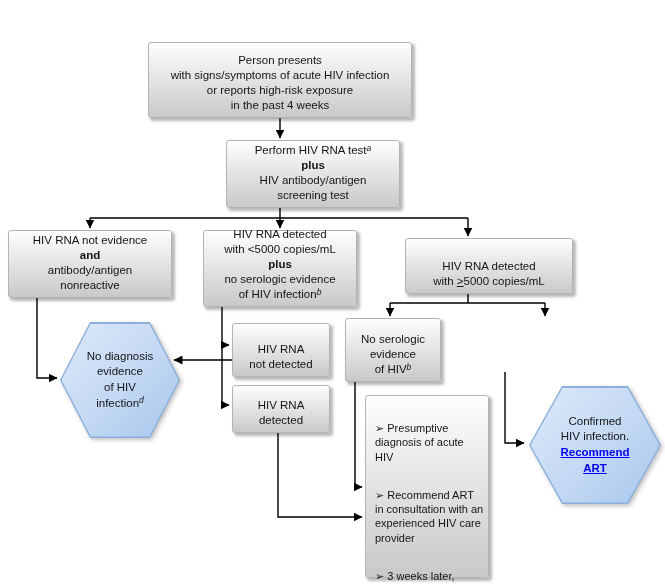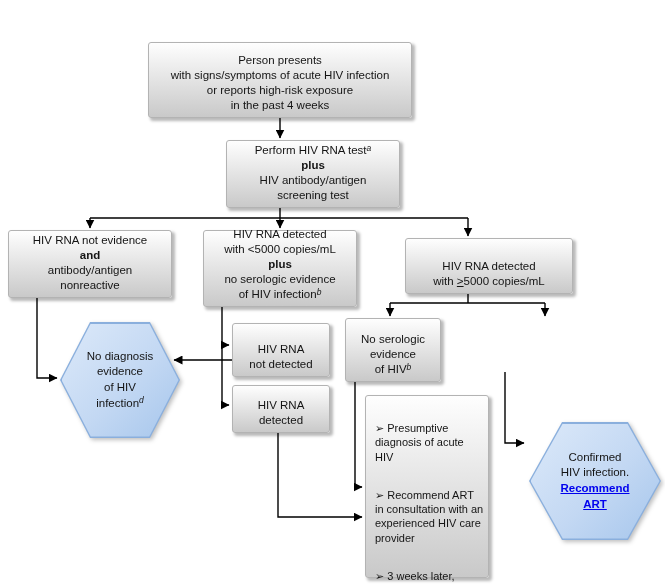--- a/index.html
+++ b/index.html
@@ -143,21 +143,21 @@
     <div class="bullet-item">
       <span>➢</span>
       <span>Recommend ART in consultation with an experienced HIV care provider</span>
     </div>
     <div class="bullet-item">
       <span>➢</span>
       <span>3 weeks later, perform diagnostic testing according to the </span><span class="link">CDC HIV testing algorithm</span>
     </div>
   </div>
 
-  <div class="hex-wrap" style="left:529px; top:386px; width:132px; height:118px;margin-top:36px;">
+  <div class="hex-wrap" style="left:529px; top:386px; width:132px; height:118px;">
     <div class="hex-border">
       <div class="hex-inner">
         <div class="ln">Confirmed</div>
         <div class="ln">HIV infection.</div>
         <div class="ln link">Recommend</div>
         <div class="ln link">ART</div>
       </div>
     </div>
   </div>
 

